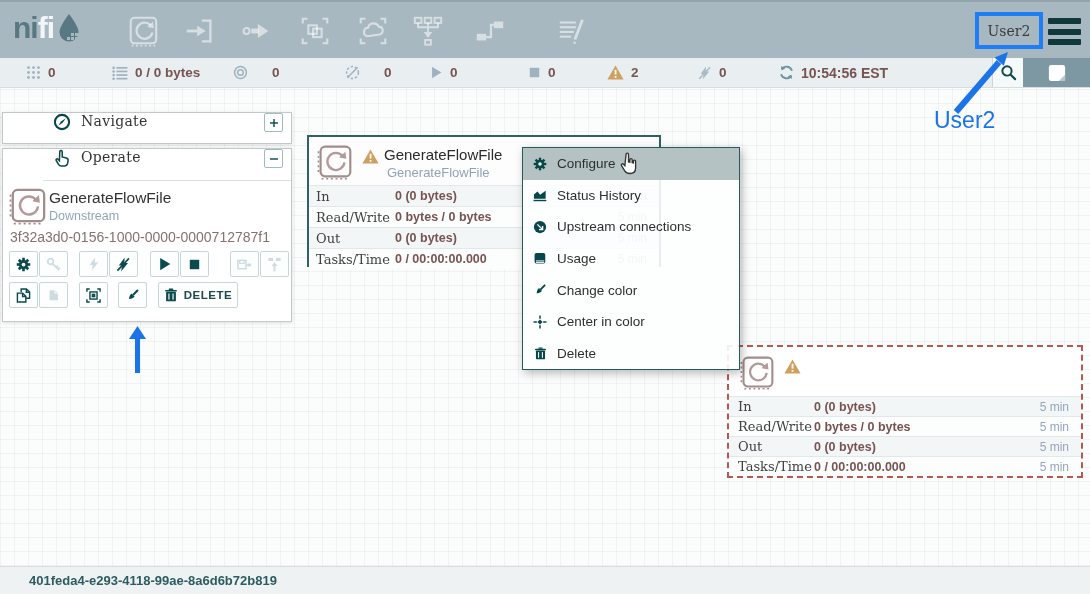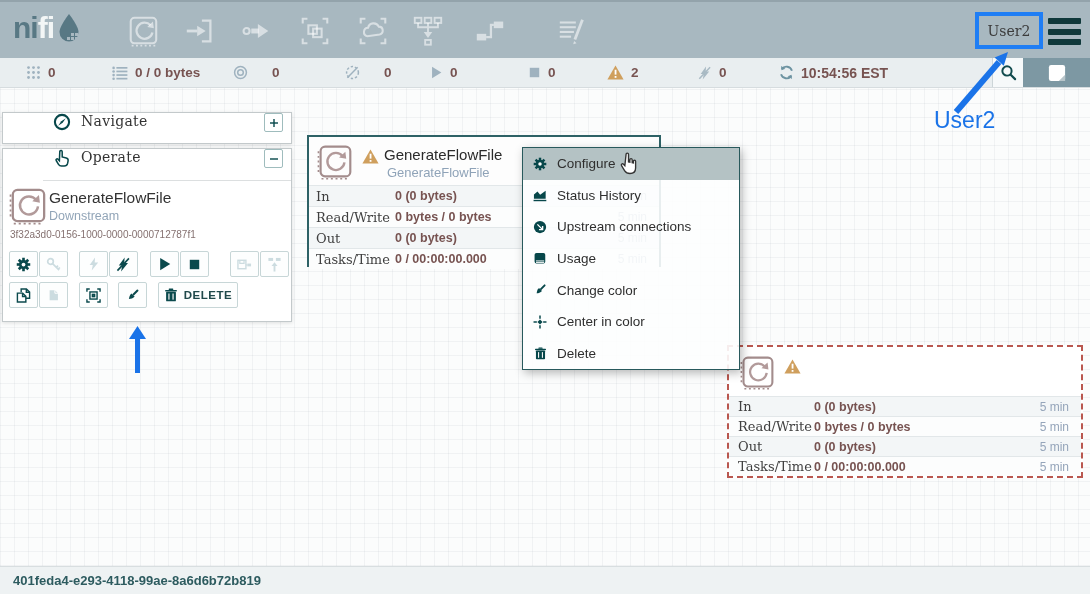--- a/index.html
+++ b/index.html
@@ -43,21 +43,21 @@
   
   .panel{position:absolute;background:#fff;border:1px solid #c3c9cb;box-sizing:border-box;
          box-shadow:0 1px 4px rgba(0,0,0,0.12);z-index:3;}
   .panel-head{display:flex;align-items:flex-start;height:32px;padding:0 8px 0 10px;box-sizing:border-box;margin-left:40px;}
   .panel-head .ph-title{font-family:"DejaVu Serif",serif;font-size:14px;color:#333;margin-left:10px;letter-spacing:.3px;}
   .ph-btn{margin-left:auto;width:17px;height:17px;border:1px solid #9fbcbd;background:#fff;border-radius:2px;
           display:flex;align-items:center;justify-content:center;color:#07474a;cursor:pointer;}
   .op-head{border-bottom:1px solid #dcdfe0;}
   .op-name{position:absolute;left:46px;top:40px;font-size:15.5px;color:#333;}
   .op-type{position:absolute;left:46px;top:60px;font-size:12.5px;color:#92a5b8;}
-  .op-id{position:absolute;left:7px;top:80px;font-size:10px;color:#857170;}
+  .op-id{position:absolute;left:7px;top:80px;font-size:14px;color:#857170;}
   .op-btn{position:absolute;width:29px;height:26px;border:1px solid #c7d6d7;border-radius:2px;background:#fdfefe;
           display:flex;align-items:center;justify-content:center;box-sizing:border-box;cursor:pointer;}
   .en{color:#0b4a4d;} .dis{color:#ccdce0;}
   .del-btn{position:absolute;width:80px;height:26px;border:1px solid #c7d6d7;border-radius:2px;background:#fdfefe;
            display:flex;align-items:center;justify-content:center;gap:6px;box-sizing:border-box;color:#0b4a4d;cursor:pointer;}
   .del-btn span{font-size:11.5px;font-weight:bold;letter-spacing:.5px;color:#20494b;}
 
   
   .proc{position:absolute;background:#fdfdfd;box-sizing:border-box;z-index:2;}
   .proc1{left:307px;top:135px;width:354px;height:132px;border:2px solid #2e6266;}
@@ -78,21 +78,21 @@
   .mi .mlab{font-size:13.5px;color:#2f2f2f;}
   .mi-ic{width:16px;display:flex;justify-content:center;color:#07474a;}
   .mi.hl{background:#b4c2c4;}
 
   
   .ann-text{position:absolute;color:#1a73e8;font-size:23px;font-weight:500;z-index:10;}
   .ann{z-index:10;}
   .cursor{z-index:6;}
   .footer{position:absolute;left:0;top:566px;width:1090px;height:28px;background:#eef2f3;
           border-top:1px solid #d8dee0;box-sizing:border-box;display:flex;align-items:center;z-index:4;}
-  .footer span{margin-left:13px;font-size:13px;font-weight:bold;color:#2d5b5f;}
+  .footer span{margin-left:29px;font-size:13px;font-weight:bold;color:#2d5b5f;}
 </style>
 </head>
 <body>
 
 <svg style="position:absolute;width:0;height:0" aria-hidden="true">
   <defs>
     <symbol id="gear" viewBox="0 0 16 16">
         <g fill="currentColor">
       <rect x="6.6" y="0.8" width="2.8" height="14.4"></rect>
       <rect x="6.6" y="0.8" width="2.8" height="14.4" transform="rotate(90 8 8)"></rect>

